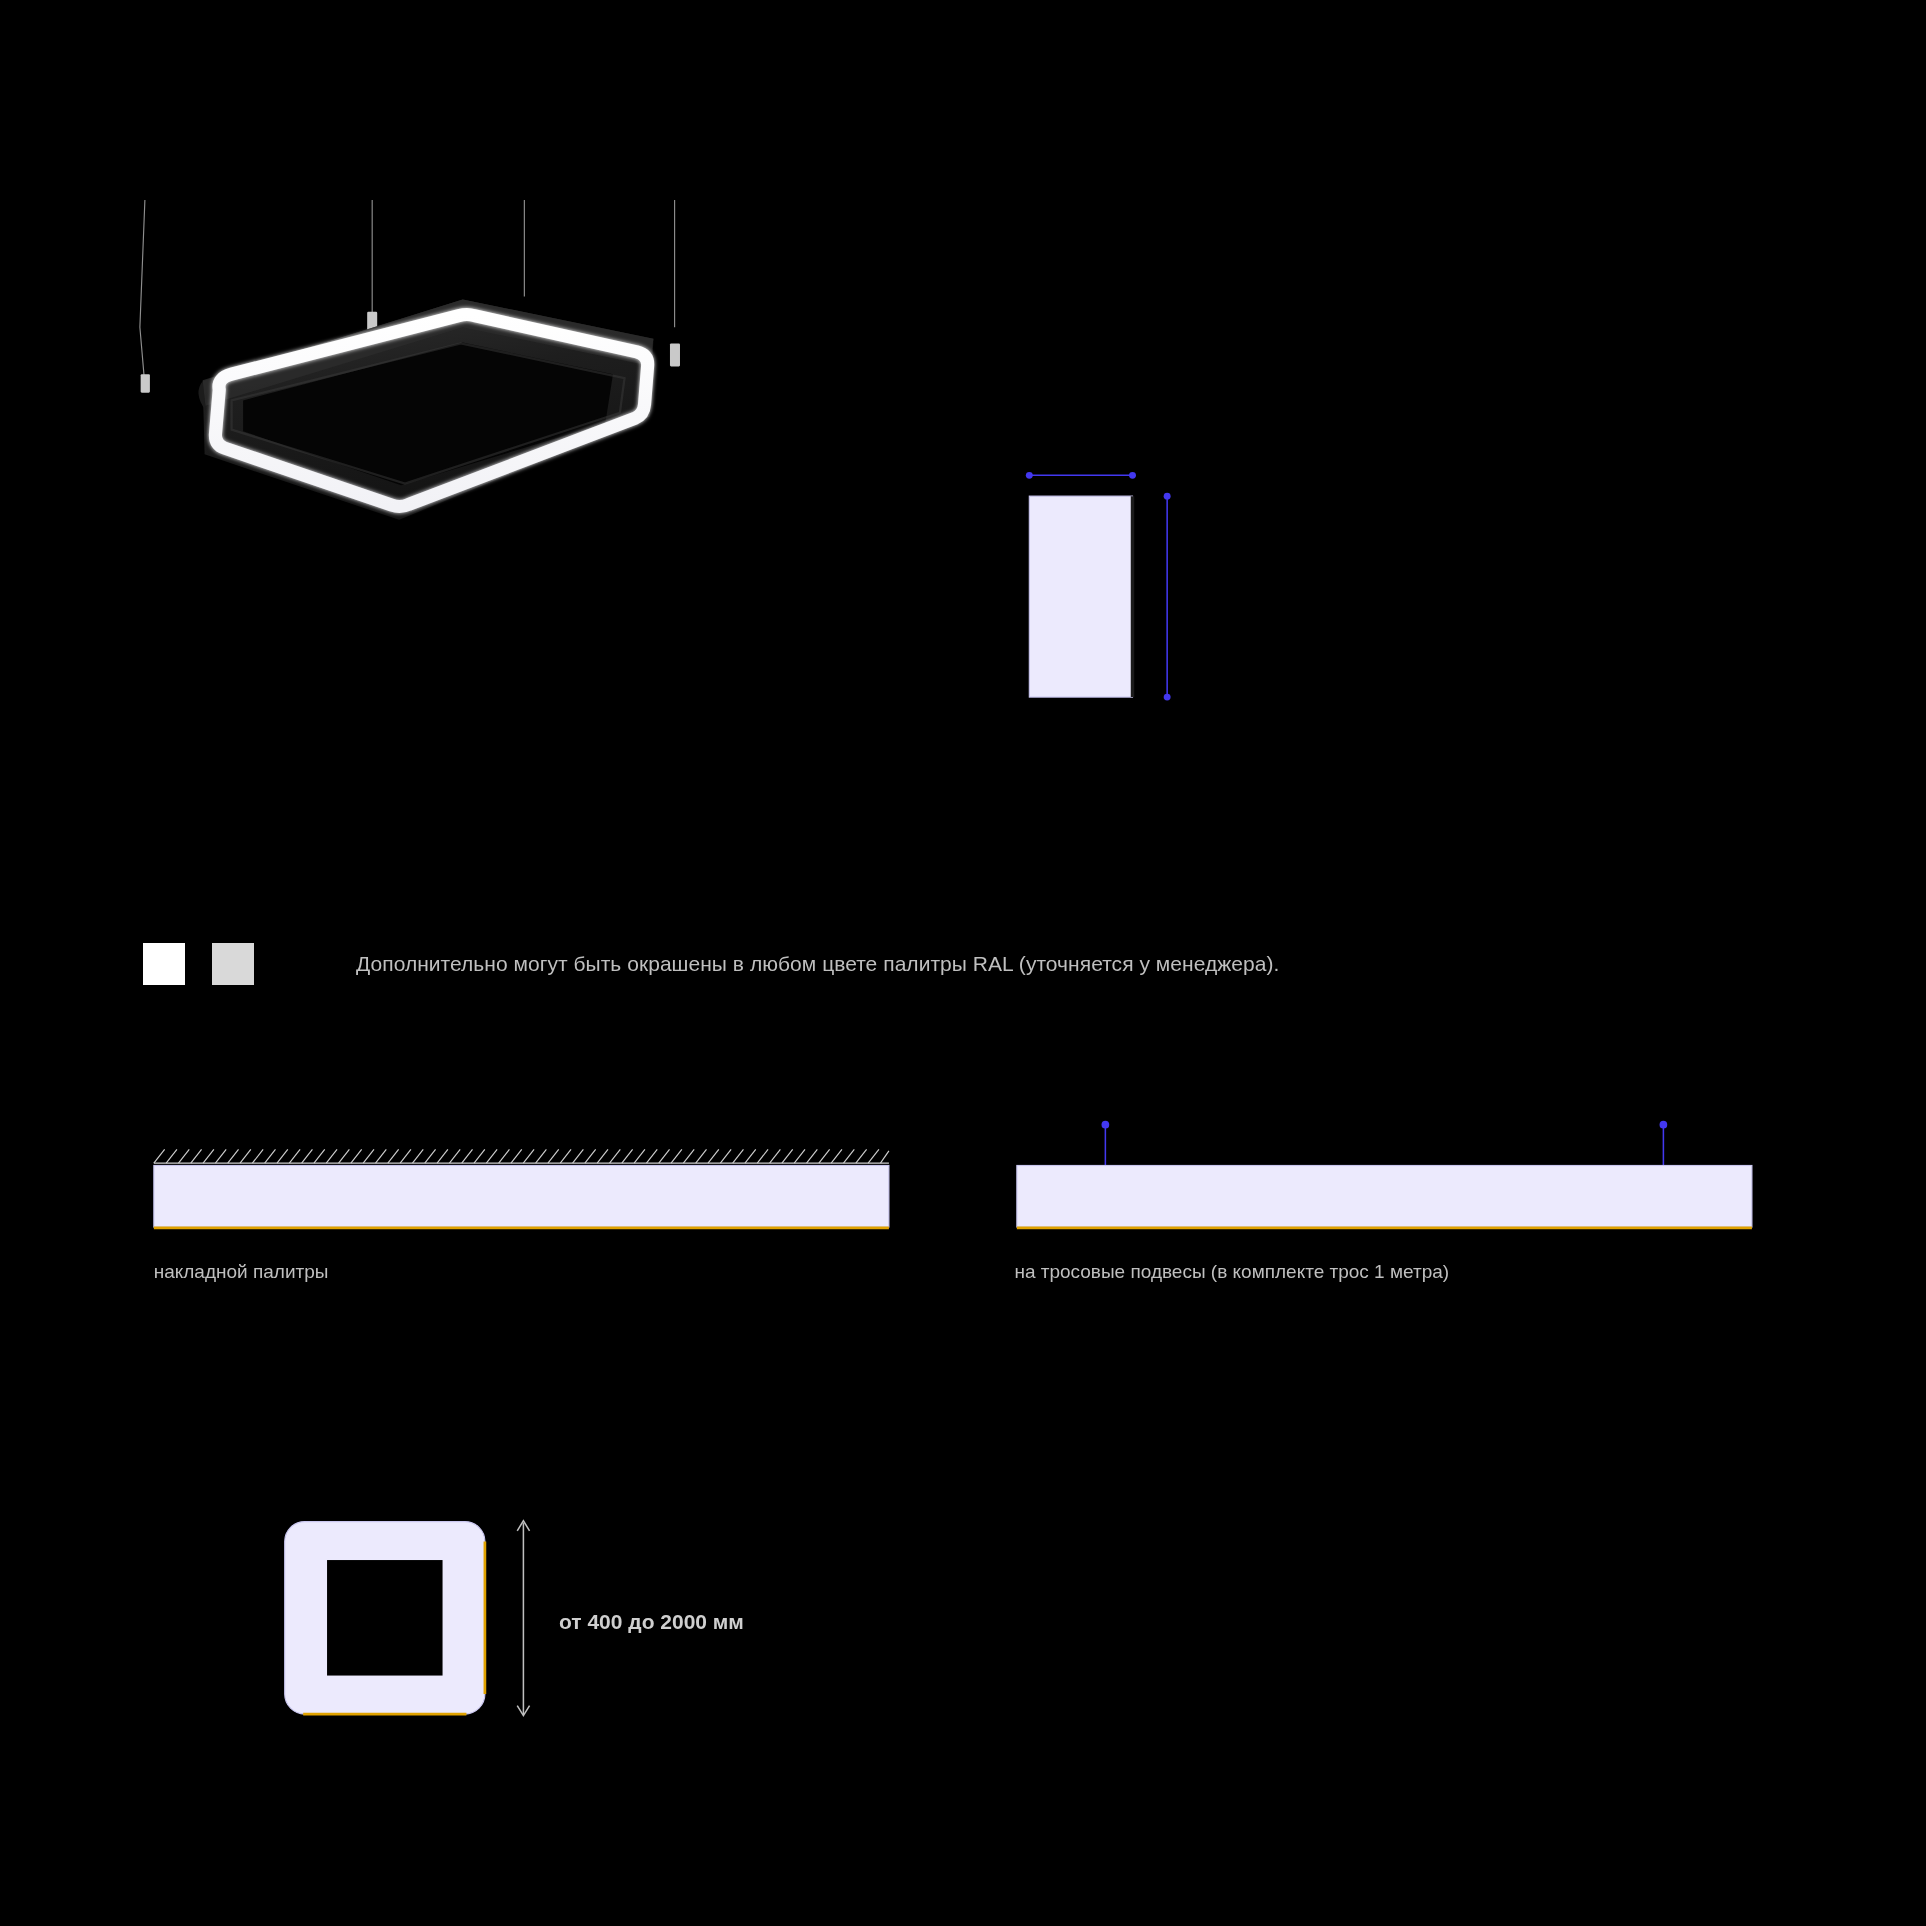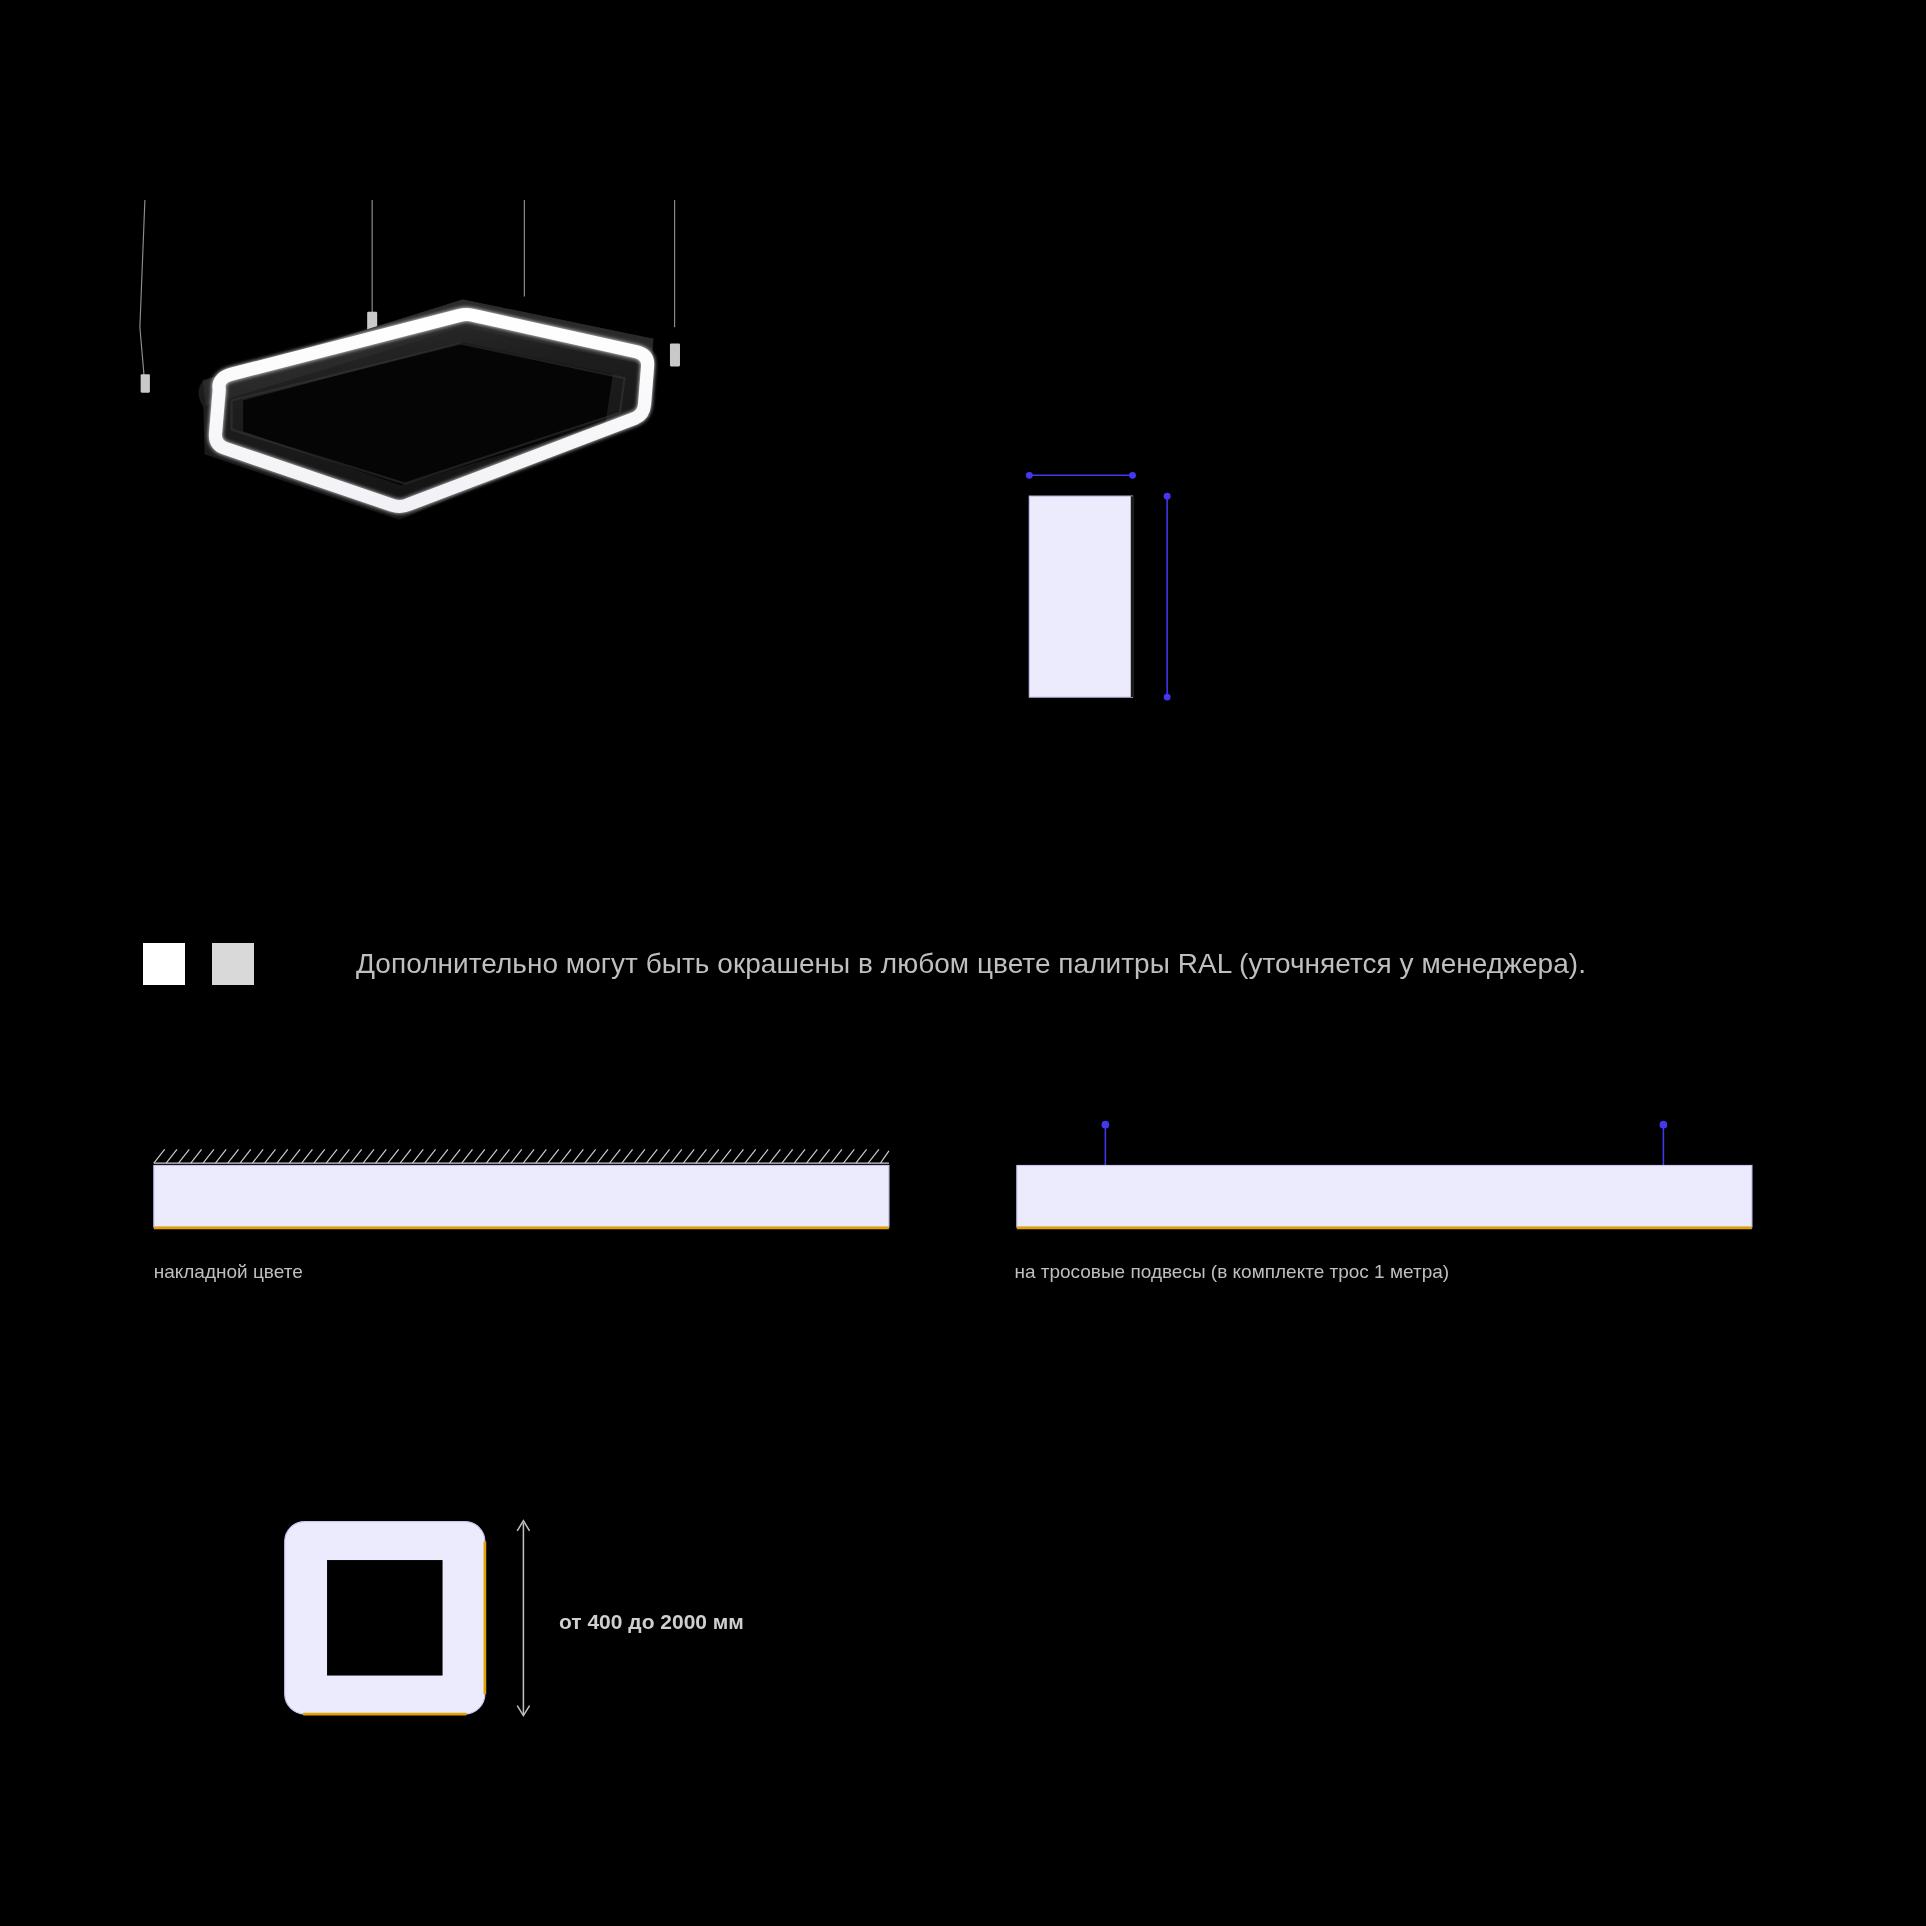--- a/index.html
+++ b/index.html
@@ -48,21 +48,21 @@
   }
   .swatch {
     width: 42px;
     height: 42px;
     display: block;
   }
   .swatch.white { background: #ffffff; margin-right: 27px; }
   .swatch.grey  { background: #d9d9d9; }
   #ral-note {
     margin-left: 102px;
-    font-size: 28px;
+    font-size: 21px;
     color: #bfbfbf;
     white-space: nowrap;
     letter-spacing: 0.04px;
   }
 
   
   .mount-block {
     position: absolute;
     top: 1117px;
     width: 770px;
@@ -255,21 +255,21 @@
         <line x1="1876" y1="120" x2="1904" y2="84"></line>
           <line x1="1908" y1="120" x2="1930" y2="88"></line>
       </g>
     </g>
 
     <g>
       <rect x="20" y="126" width="1910" height="160" fill="#eceafd" stroke="#c9c6ef" stroke-width="3"></rect>
       <line x1="20" y1="288" x2="1930" y2="288" stroke="#e0a200" stroke-width="7"></line>
     </g>
   </svg>
-  <div class="mount-caption">накладной цвете</div>
+  <div class="mount-caption">накладной палитры</div>
 </div>
 
 <div class="mount-block" id="mount-cable">
   <svg width="770" height="127" viewBox="0 0 2000 330" xmlns="http://www.w3.org/2000/svg">
 
     <g stroke="#4338f0" stroke-width="4">
       <line x1="250" y1="20" x2="250" y2="126"></line>
       <circle cx="250" cy="20" r="10" fill="#4338f0" stroke="none"></circle>
       <line x1="1700" y1="20" x2="1700" y2="126"></line>
       <circle cx="1700" cy="20" r="10" fill="#4338f0" stroke="none"></circle>

